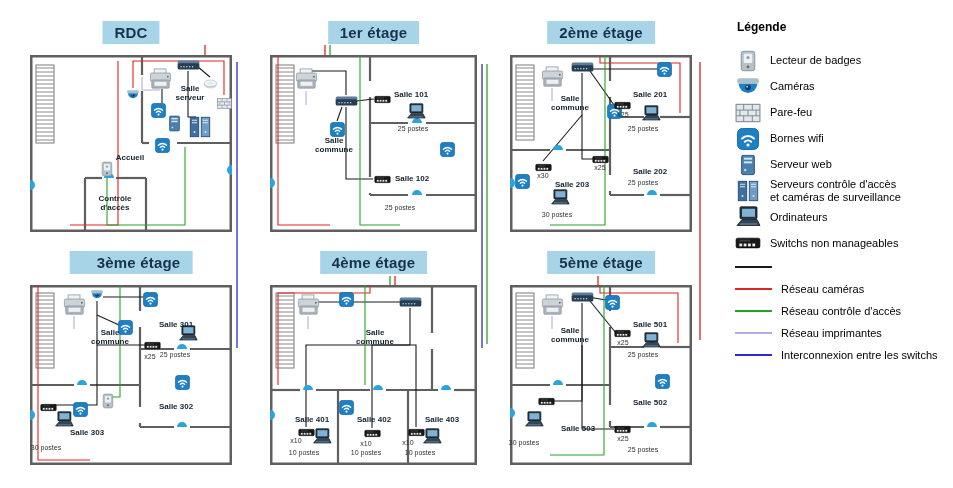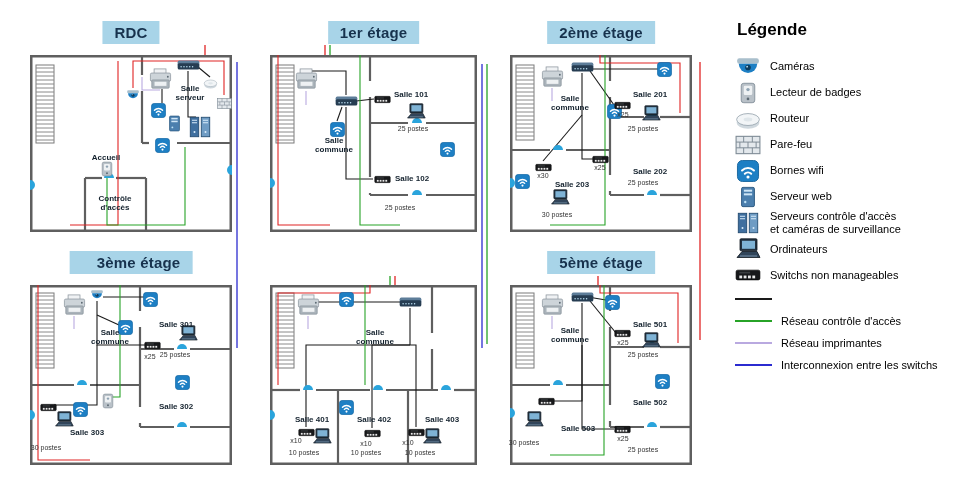--- a/index.html
+++ b/index.html
@@ -10,21 +10,21 @@
   .floor{position:absolute;z-index:1;background:#fff;}
   .floor-title{position:absolute;bottom:calc(100% + 11px);left:50%;transform:translateX(-50%);
     margin:0;font-size:15px;font-weight:bold;padding:3px 12px;white-space:nowrap;letter-spacing:.2px;}
   .plan{position:absolute;left:0;top:0;right:0;bottom:0;}
   .plan > svg{position:absolute;left:0;top:0;}
   .dev{position:absolute;}
   .lbl{position:absolute;transform:translate(-50%,-50%);font-size:7px;color:#333;
     text-align:center;white-space:pre-line;line-height:1.15;}
   .lbl.b{font-size:8px;font-weight:700;color:#14222e;}
   #legend{position:absolute;left:735px;top:20px;width:216px;z-index:1;}
-  #legend h3{font-size:17px;font-weight:bold;margin:0 0 14px 2px;color:#000;}
+  #legend h3{font-size:12px;font-weight:bold;margin:0 0 14px 2px;color:#000;}
   .lg-row{display:flex;align-items:center;gap:9px;min-height:26px;}
   .lg-ic{flex:0 0 26px;}
   .lg-tx{font-size:11px;line-height:1.2;color:#000;white-space:pre-line;}
   .lg-row.lines{min-height:22px;}
   .lg-line{flex:0 0 37px;height:2px;}
 </style>
 </head>
 <body>
 
 <svg id="icon-defs" aria-hidden="true">
@@ -192,21 +192,21 @@
         <svg width="13" height="17" class="dev" style="left: 137.5px; top: 59.5px;">
           <use href="#i-web-server" xlink:href="#i-web-server"></use>
         </svg>
         <svg width="24" height="22" class="dev" style="left: 158px; top: 61px;">
           <use href="#i-access-server" xlink:href="#i-access-server"></use>
         </svg>
         <svg width="12" height="16" class="dev" style="left: 71px; top: 106px;">
           <use href="#i-badge-reader" xlink:href="#i-badge-reader"></use>
         </svg>
         <div class="lbl b" style="left: 160px; top: 38px;">Salle serveur</div>
-        <div class="lbl b" style="left: 76px; top: 103px;">Accueil</div>
+        <div class="lbl b" style="left: 100px; top: 103px;">Accueil</div>
         <div class="lbl b" style="left: 85px; top: 148px;">Contrôle
 d'accès</div>
       </div>
   </section>
   <section class="floor" style="left: 270px; top: 55px; width: 207px; height: 177px;">
     <h2 class="floor-title" style="background: rgb(168, 212, 232); color: rgb(23, 50, 77);">1er étage</h2>
     <div class="plan">
         <svg width="207" height="177">
           <rect x="1.25" y="1.25" width="204.5" height="174.5" fill="none" stroke="#5f5f5f" stroke-width="2.5"></rect>
           <g>
@@ -461,20 +461,21 @@
 commune</div>
         <div class="lbl b" style="left: 146px; top: 40px;">Salle 301</div>
         <div class="lbl" style="left: 120px; top: 72px;">x25</div>
         <div class="lbl" style="left: 145px; top: 70px;">25 postes</div>
         <div class="lbl b" style="left: 146px; top: 122px;">Salle 302</div>
         <div class="lbl b" style="left: 57px; top: 148px;">Salle 303</div>
         <div class="lbl" style="left: 16px; top: 163px;">30 postes</div>
       </div>
   </section>
   <section class="floor" style="left: 270px; top: 285px; width: 207px; height: 180px;">
+    <h2 class="floor-title" style="background: rgb(168, 212, 232); color: rgb(23, 50, 77);">4ème étage</h2>
     <div class="plan">
         <svg width="207" height="180">
           <rect x="1.25" y="1.25" width="204.5" height="177.5" fill="none" stroke="#5f5f5f" stroke-width="2.5"></rect>
           <g>
             <rect x="6" y="8" width="18" height="75" fill="#fff" stroke="#7a7a7a" stroke-width="1"></rect>
             <line x1="6" y1="11" x2="24" y2="11" stroke="#8a8a8a" stroke-width="1"></line>
             <line x1="6" y1="15" x2="24" y2="15" stroke="#8a8a8a" stroke-width="1"></line>
             <line x1="6" y1="19" x2="24" y2="19" stroke="#8a8a8a" stroke-width="1"></line>
             <line x1="6" y1="23" x2="24" y2="23" stroke="#8a8a8a" stroke-width="1"></line>
             <line x1="6" y1="27" x2="24" y2="27" stroke="#8a8a8a" stroke-width="1"></line>
@@ -643,35 +644,29 @@
         <div class="lbl b" style="left: 68px; top: 144px;">Salle 503</div>
         <div class="lbl" style="left: 14px; top: 158px;">30 postes</div>
       </div>
   </section>
 
   <aside id="legend">
     <h3>Légende</h3>
     <div id="legend-items">
         <div class="lg-row">
           <svg width="24" height="22" class="lg-ic">
+            <use href="#i-badge-reader" xlink:href="#i-badge-reader"></use>
+          </svg>
+          <div class="lg-tx">Lecteur de badges</div>
+        </div>
+        <div class="lg-row">
+          <svg width="24" height="22" class="lg-ic">
             <use href="#i-camera" xlink:href="#i-camera"></use>
           </svg>
           <div class="lg-tx">Caméras</div>
-        </div>
-        <div class="lg-row">
-          <svg width="24" height="22" class="lg-ic">
-            <use href="#i-badge-reader" xlink:href="#i-badge-reader"></use>
-          </svg>
-          <div class="lg-tx">Lecteur de badges</div>
-        </div>
-        <div class="lg-row">
-          <svg width="24" height="22" class="lg-ic">
-            <use href="#i-router" xlink:href="#i-router"></use>
-          </svg>
-          <div class="lg-tx">Routeur</div>
         </div>
         <div class="lg-row">
           <svg width="24" height="22" class="lg-ic">
             <use href="#i-firewall" xlink:href="#i-firewall"></use>
           </svg>
           <div class="lg-tx">Pare-feu</div>
         </div>
         <div class="lg-row">
           <svg width="24" height="22" class="lg-ic">
             <use href="#i-wifi" xlink:href="#i-wifi"></use>
@@ -702,20 +697,24 @@
             <use href="#i-unmanaged-switch" xlink:href="#i-unmanaged-switch"></use>
           </svg>
           <div class="lg-tx">Switchs non manageables</div>
         </div>
       </div>
     <div id="legend-lines">
         <div class="lg-row lines">
           <div class="lg-line" style="background: rgb(26, 26, 26);"></div>
         </div>
         <div class="lg-row lines">
+          <div class="lg-line" style="background: rgb(224, 36, 36);"></div>
+          <div class="lg-tx">Réseau caméras</div>
+        </div>
+        <div class="lg-row lines">
           <div class="lg-line" style="background: rgb(39, 163, 39);"></div>
           <div class="lg-tx">Réseau contrôle d'accès</div>
         </div>
         <div class="lg-row lines">
           <div class="lg-line" style="background: rgb(185, 169, 224);"></div>
           <div class="lg-tx">Réseau imprimantes</div>
         </div>
         <div class="lg-row lines">
           <div class="lg-line" style="background: rgb(43, 43, 208);"></div>
           <div class="lg-tx">Interconnexion entre les switchs</div>

